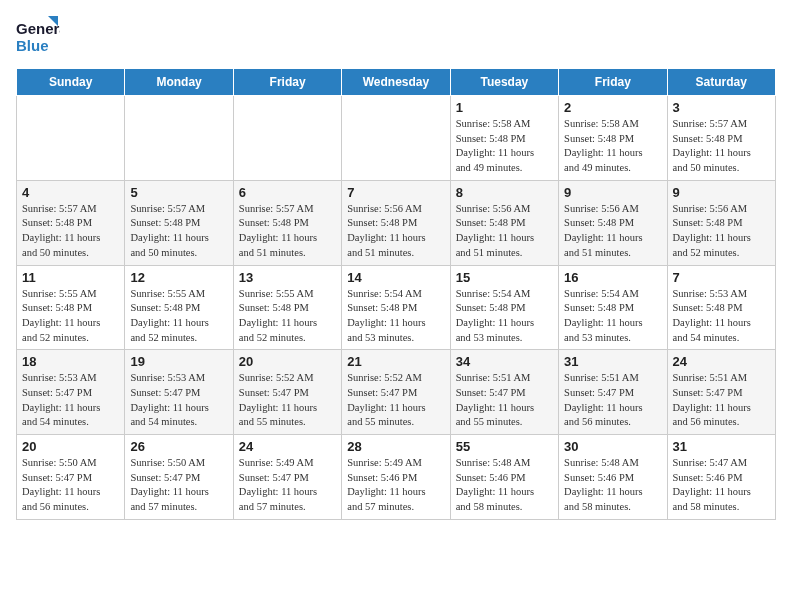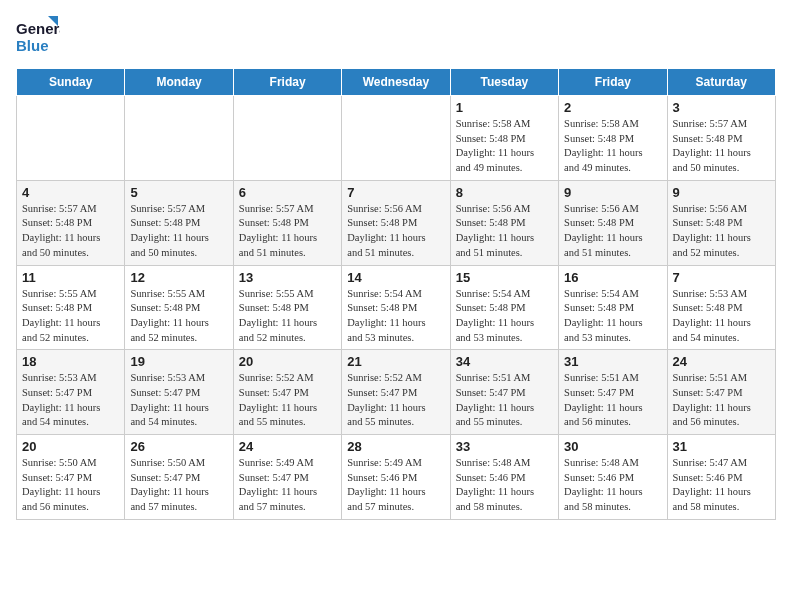--- a/index.html
+++ b/index.html
@@ -307,21 +307,21 @@
 and 57 minutes.</div>
         </td>
         <td>
           <div class="day-num">28</div>
           <div class="day-info" style="white-space: pre-line;">Sunrise: 5:49 AM
 Sunset: 5:46 PM
 Daylight: 11 hours
 and 57 minutes.</div>
         </td>
         <td>
-          <div class="day-num">33</div>
+          <div class="day-num">55</div>
           <div class="day-info" style="white-space: pre-line;">Sunrise: 5:48 AM
 Sunset: 5:46 PM
 Daylight: 11 hours
 and 58 minutes.</div>
         </td>
         <td>
           <div class="day-num">30</div>
           <div class="day-info" style="white-space: pre-line;">Sunrise: 5:48 AM
 Sunset: 5:46 PM
 Daylight: 11 hours

